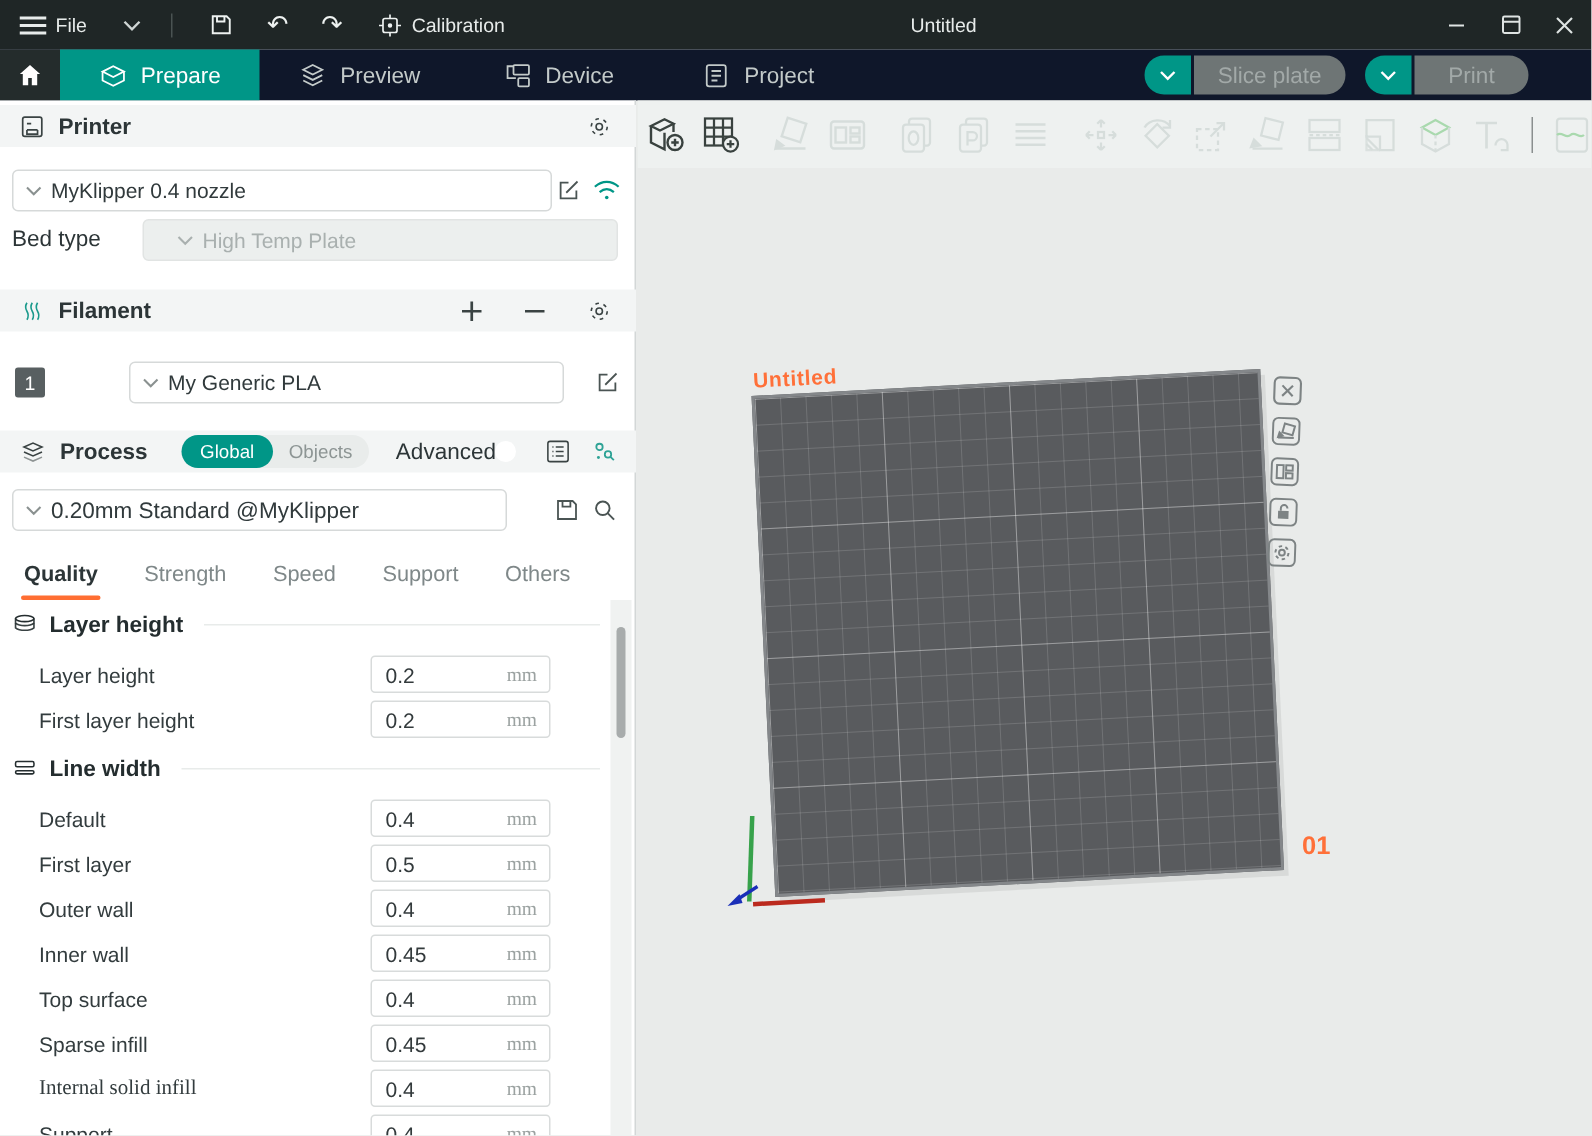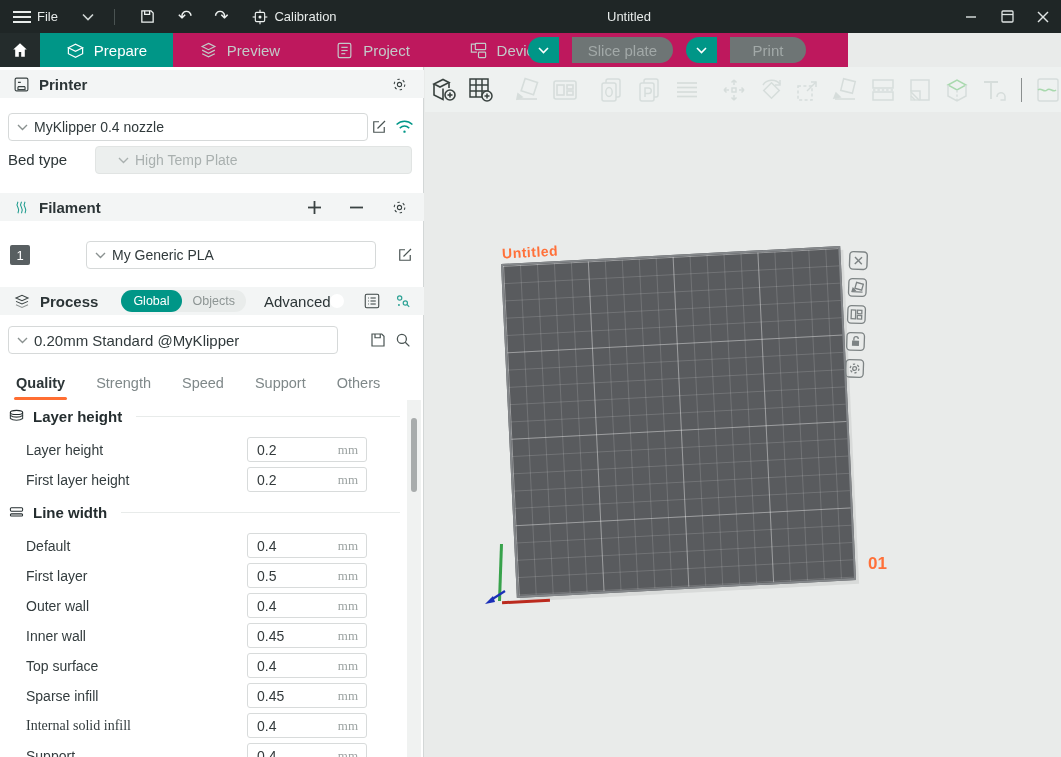--- a/index.html
+++ b/index.html
@@ -15,29 +15,29 @@
     color:#e7ebea; font-size:13px; }
   .tb-sep { width:1px; height:16px; background:#4a5352; margin:0 10px; }
   .tb-title { position:absolute; left:607px; top:0; height:33px; line-height:33px;
     font-size:13px; color:#e7ebea; }
   .win-btns { position:absolute; right:0; top:0; height:33px; display:flex; }
   .win-btn { width:36px; height:33px; display:flex; align-items:center;
     justify-content:center; color:#dfe4e3; font-size:13px; }
   .undo-glyph { font-size:17px; line-height:1; color:#eef2f1; }
 
   
-  .tabbar { position:absolute; left:0; top:33px; width:848px; height:34px;
-    background:#be185d; display:flex; align-items:stretch; }
+  .tabbar { position:absolute; left:0; top:33px; width:1061px; height:34px;
+    background:#0f172a; display:flex; align-items:stretch; }
   .home-btn { width:40px; display:flex; align-items:center; justify-content:center;
     background:#242c2c; }
   .nav-tab { display:flex; align-items:center; justify-content:center; gap:9px;
     width:133px; font-size:15px; color:#c3cac9; }
   .nav-tab.active { background:#009687; color:#ffffff; }
   .nav-actions { position:absolute; right:42px; top:4px; display:flex; gap:13px; }
-  .split-btn { display:flex; height:26px;gap:11px; }
+  .split-btn { display:flex; height:26px; }
   .split-chevron { width:31px; background:#009687; border-radius:13px 0 0 13px;
     display:flex; align-items:center; justify-content:center; margin-right:2px; }
   .split-label { min-width:76px; padding:0 16px; background:#6e7575; color:#a2a9a8;
     border-radius:0 13px 13px 0; font-size:15px; display:flex; align-items:center;
     justify-content:center; }
 
   
   .panel { position:absolute; left:0; top:67px; width:424px; height:690px;
     background:#ffffff; border-right:1px solid #d3d7d7; }
   .sec-head { position:absolute; left:0; width:424px; height:28px; background:#f3f5f5;
@@ -224,38 +224,38 @@
             <path d="M12 3l8 4-8 4-8-4z"></path>
             <path d="M4 11.5l8 4 8-4"></path>
             <path d="M4 16l8 4 8-4"></path>
           </svg>
       </span>
       <span>Preview</span>
     </div>
     <div class="nav-tab">
       <span>
         <svg width="19" height="19" viewBox="0 0 24 24" fill="none" stroke="#c3cac9" stroke-width="1.5">
+            <path d="M8 4h-5v10h7"></path>
+            <path d="M8 4v6h13V4z" opacity="0"></path>
+            <rect x="8" y="3" width="13" height="8" rx="1"></rect>
+            <rect x="12" y="14" width="9" height="7" rx="1"></rect>
+          </svg>
+      </span>
+      <span>Device</span>
+    </div>
+    <div class="nav-tab">
+      <span>
+        <svg width="19" height="19" viewBox="0 0 24 24" fill="none" stroke="#c3cac9" stroke-width="1.5">
             <rect x="4" y="3" width="16" height="18" rx="2"></rect>
             <line x1="8" y1="8" x2="16" y2="8"></line>
             <line x1="8" y1="12" x2="16" y2="12"></line>
             <line x1="8" y1="16" x2="13" y2="16"></line>
           </svg>
       </span>
       <span>Project</span>
-    </div>
-    <div class="nav-tab">
-      <span>
-        <svg width="19" height="19" viewBox="0 0 24 24" fill="none" stroke="#c3cac9" stroke-width="1.5">
-            <path d="M8 4h-5v10h7"></path>
-            <path d="M8 4v6h13V4z" opacity="0"></path>
-            <rect x="8" y="3" width="13" height="8" rx="1"></rect>
-            <rect x="12" y="14" width="9" height="7" rx="1"></rect>
-          </svg>
-      </span>
-      <span>Device</span>
     </div>
     <div class="nav-actions">
       <div class="split-btn">
         <div class="split-chevron">
           <svg width="11" height="7" viewBox="0 0 11 7" fill="none" stroke="#ffffff" stroke-width="1.6">
               <path d="M1 1l4.5 4.5L10 1"></path>
             </svg>
         </div>
         <div class="split-label">Slice plate</div>
       </div>

